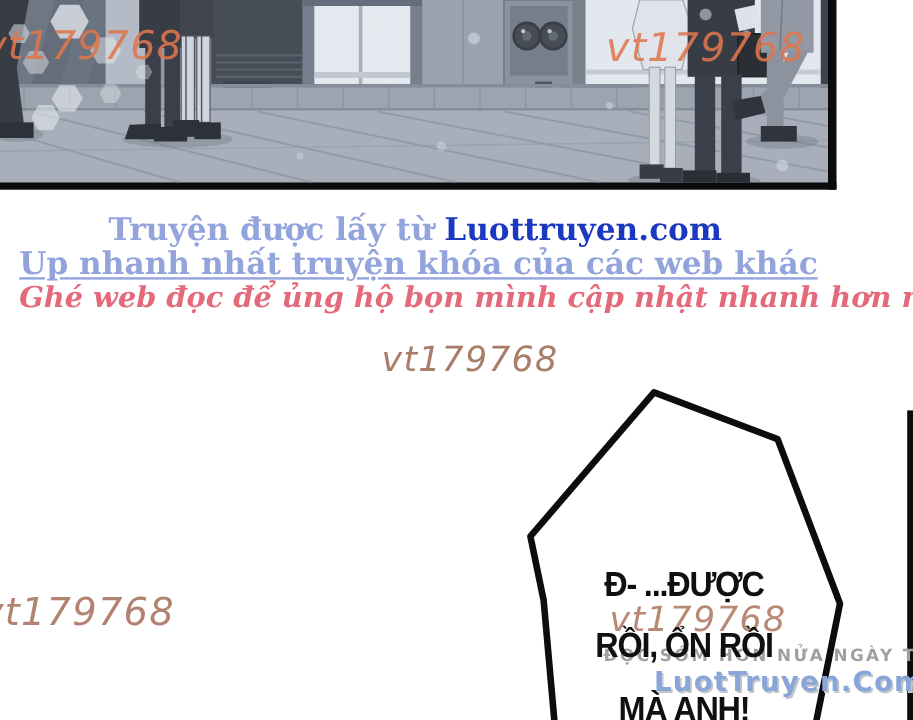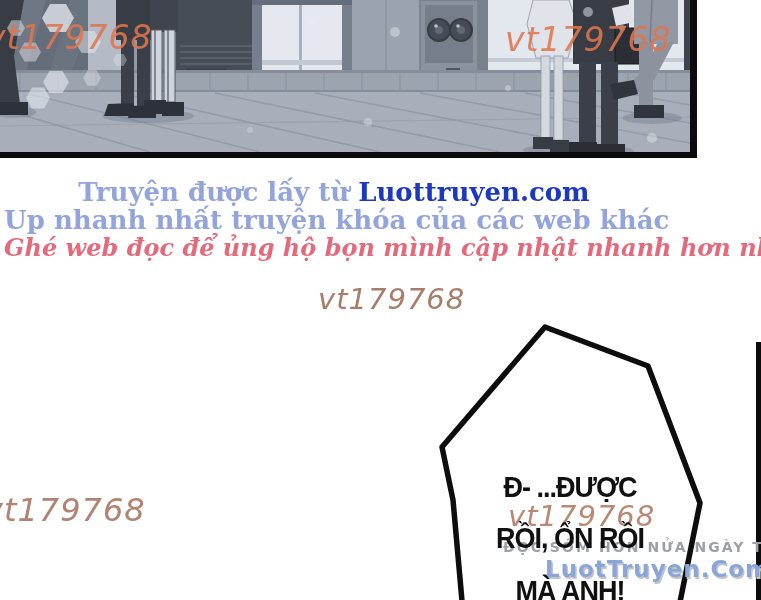--- a/index.html
+++ b/index.html
@@ -15,27 +15,27 @@
 
   
   .wm{position:absolute;font-style:italic;white-space:nowrap;pointer-events:none;}
   .wm-orange{color:#df764e;opacity:.88;font-size:33px;letter-spacing:1px;z-index:5;}
   .wm-top-left{left:-14px;top:18px;}
   .wm-top-center{left:505px;top:20px;}
   .wm-brown{color:#a87e6b;font-size:29px;letter-spacing:1px;z-index:2;}
   .wm-middle{left:318px;top:282px;}
   .wm-bottom-left{left:-16px;top:491px;font-size:32px;color:#b28372;}
   .wm-bubble{left:508px;top:499px;color:#b5846f;opacity:.95;}
-  .credit-line{position:absolute;left:4px;width:660px;text-align:center;white-space:nowrap;
+  .credit-line{position:absolute;left:16px;width:660px;text-align:center;white-space:nowrap;
                font-family:"DejaVu Serif",serif;}
   .credit-1{top:177px;font-size:26px;}
   .credit-1 .lt{color:#93a4dd;font-weight:600;}
   .credit-1 .site{color:#1b38c0;font-weight:bold;}
   .credit-2{top:205px;font-size:26px;font-weight:bold;color:#93a4dd;
-            text-decoration-thickness:2px;text-underline-offset:3px;}
+            text-decoration:underline;text-decoration-thickness:2px;text-underline-offset:3px;}
   .credit-3{top:233px;font-size:24px;font-style:italic;color:#e4697b;font-weight:600;}
 
   
   .bubble-svg{position:absolute;left:0;top:0;width:761px;height:600px;z-index:1;pointer-events:none;}
   .bubble-text{position:absolute;left:440px;width:260px;text-align:center;z-index:4;
                font-family:"Liberation Sans",sans-serif;font-weight:bold;color:#101010;
                font-size:27px;letter-spacing:-1px;white-space:nowrap;transform:scaleY(1.08);}
   .bt-1{top:472px;}
   .bt-2{top:523px;}
   .bt-3{top:576px;}

